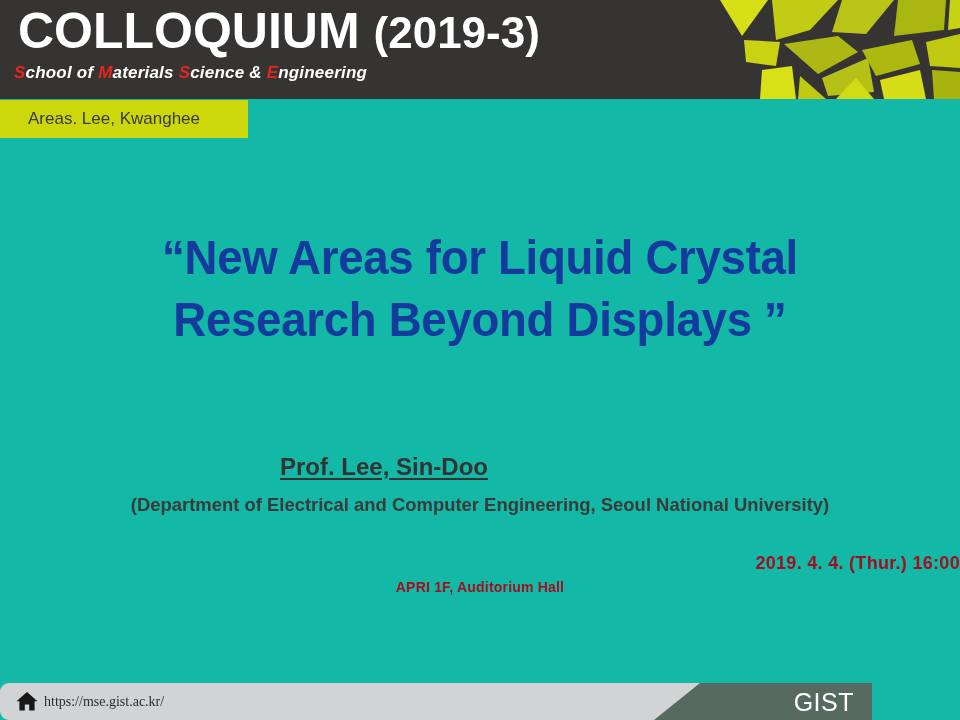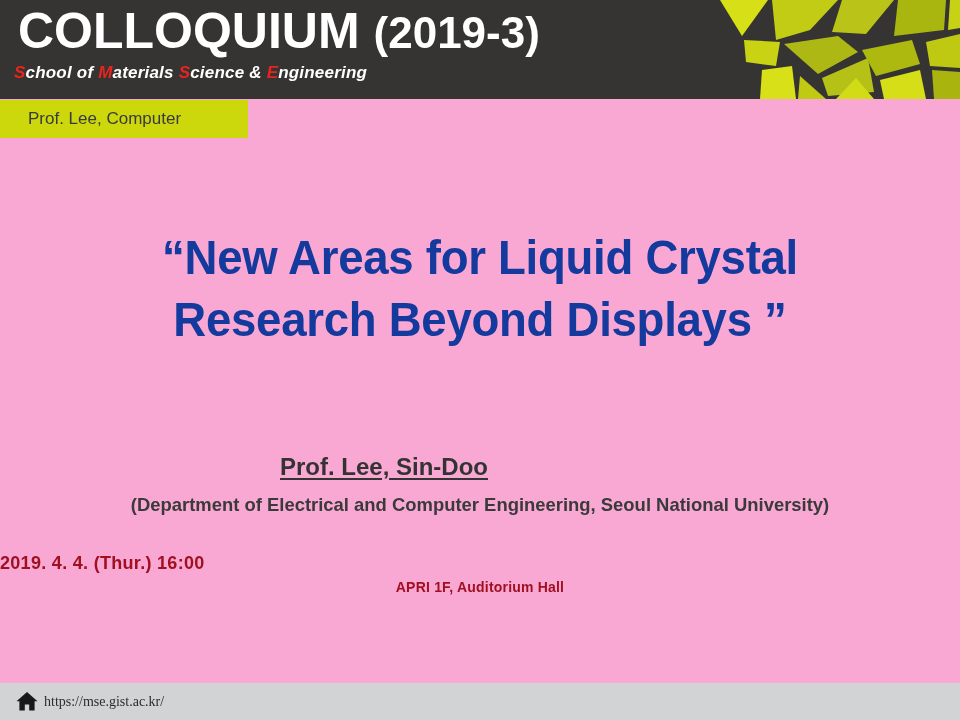--- a/index.html
+++ b/index.html
@@ -12,21 +12,21 @@
     height: 720px;
     overflow: hidden;
     font-family: "Liberation Sans", sans-serif;
     position: relative;
   }
 
   
   .poster {
     position: absolute;
     inset: 0;
-    background: #f9a8d4;
+    background: #14b8a6;
   }
 
   
   .header-band {
     position: absolute;
     left: 0;
     top: 0;
     width: 960px;
     height: 99px;
     background: #363432;
@@ -134,21 +134,21 @@
     transform-origin: 50% 0;
     white-space: nowrap;
   }
 
   
   .event-when {
     position: absolute;
     left: 0;
     top: 551px;
     width: 960px;
-    text-align: left;
+    text-align: right;
     font-size: 18px;
     line-height: 25px;
     font-weight: bold;
     color: #a01020;
     letter-spacing: 0.3px;
   }
   .event-where {
     position: absolute;
     left: 0;
     top: 575px;
@@ -159,23 +159,24 @@
     font-weight: bold;
     color: #a01020;
     letter-spacing: 0.2px;
   }
 
   
   .footer-bar {
     position: absolute;
     left: 0;
     top: 683px;
-    width: 960px;
+    width: 872px;
     height: 37px;
     background: #d2d3d4;
+    border-radius: 9px;
   }
   .footer-brand-wrap {
     position: absolute;
     right: 0;
     top: 0;
     width: 310px;
     height: 37px;
     overflow: hidden;
   }
   .footer-brand-shape {
@@ -242,21 +243,21 @@
 
     <div class="header-title">
       <span>COLLOQUIUM</span>
       <span class="year">(2019-3)</span>
     </div>
 
     <div class="header-sub"><span class="hl">S</span><span>chool of </span><span class="hl">M</span><span>aterials </span><span class="hl">S</span><span>cience &amp; </span><span class="hl">E</span><span>ngineering</span></div>
   </div>
 
   <div class="host-tab">
-    <div class="host-tab-label">Prof. Lee, Computer</div>
+    <div class="host-tab-label">Areas. Lee, Kwanghee</div>
   </div>
 
   <div class="talk-title">
     <span class="tline">“New Areas for Liquid Crystal</span>
     <span class="tline">Research Beyond Displays ”</span>
   </div>
 
   <div class="speaker-name">
     <span>Prof. Lee, Sin-Doo</span>
   </div>
@@ -268,15 +269,21 @@
   <div class="footer-bar">
 
     <div class="home-icon">
       <svg width="22" height="21" viewBox="0 0 22 21" xmlns="http://www.w3.org/2000/svg">
         <path d="M11 1 L21.5 10.2 L18.6 10.2 L18.6 19.6 L13.2 19.6 L13.2 13.4 L8.8 13.4 L8.8 19.6 L3.4 19.6 L3.4 10.2 L0.5 10.2 Z" fill="#181818"></path>
       </svg>
     </div>
 
     <div class="footer-url">https://mse.gist.ac.kr/</div>
 
+    <div class="footer-brand-wrap">
+      <svg class="footer-brand-shape" width="310" height="37" viewBox="0 0 310 37" xmlns="http://www.w3.org/2000/svg">
+        <polygon points="92,37 138,0 310,0 310,37" fill="#566a62"></polygon>
+      </svg>
+      <div class="footer-brand-label">GIST</div>
+    </div>
   </div>
 
 </div>
 
 </body></html>

